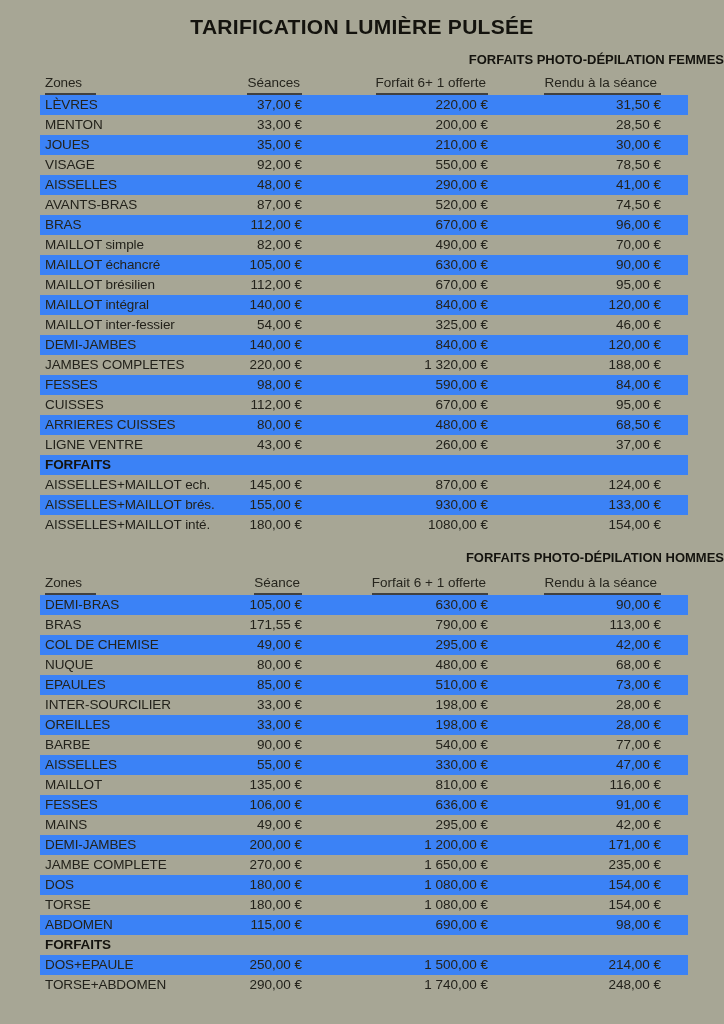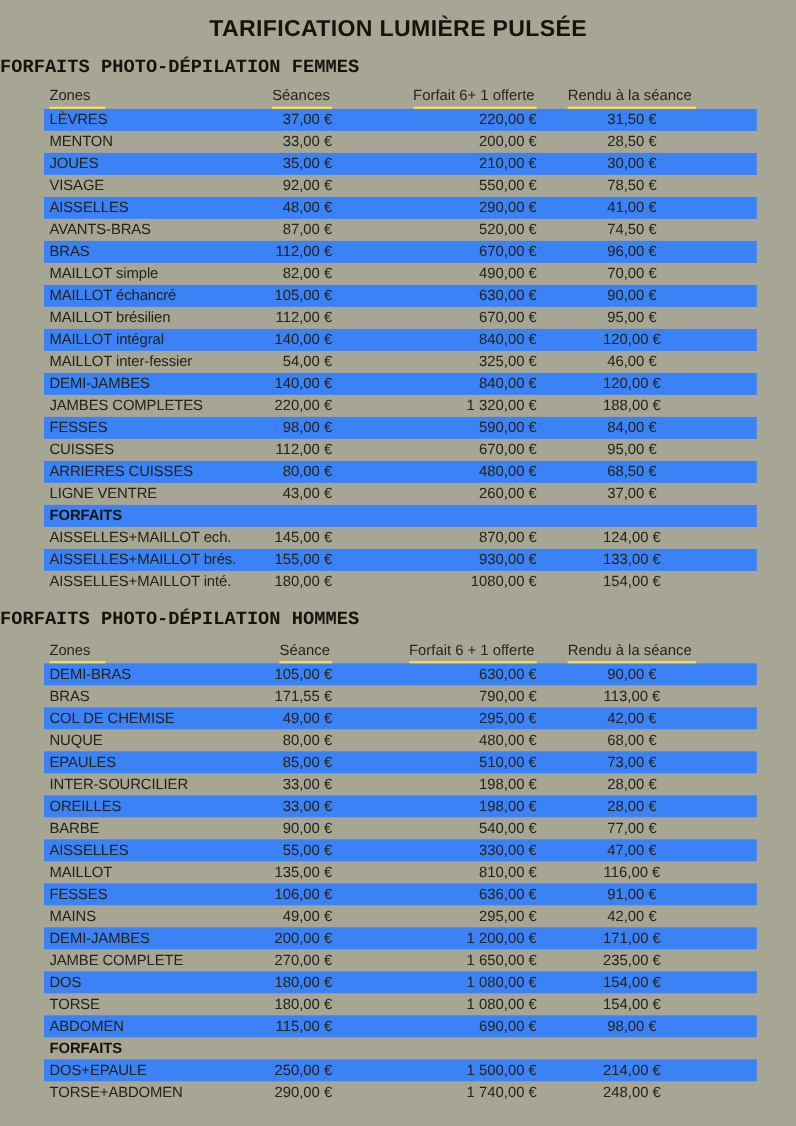--- a/index.html
+++ b/index.html
@@ -21,25 +21,24 @@
   }
   .title {
     padding-top: 15px;
     text-align: center;
     font-size: 21px;
     font-weight: bold;
     letter-spacing: 0.3px;
     color: #14130e;
   }
   .subtitle {
-    text-align: left;
-    font-size: 17px;
+    text-align: right;
+    font-size: 13px;
     font-weight: bold;
     color: #14130e;
-    font-family: Liberation Mono, monospace;
   }
   .subtitle.femmes { margin-top: 13px; }
   .subtitle.hommes { margin-top: 15px; }
 
   .ptable {
     width: 648px;
     margin-left: 40px;
   }
   .ptable.femmes { margin-top: 7px; }
   .ptable.hommes { margin-top: 9px; }
@@ -63,28 +62,28 @@
   .cell { box-sizing: border-box; }
   .cell.zone {
     width: 150px; 
     padding-left: 5px;
     white-space: nowrap;
     overflow: visible;
     letter-spacing: -0.1px;
   }
   .cell.c2 { width: 112px; text-align: right; white-space: nowrap; }
   .cell.c3 { width: 186px; text-align: right; white-space: nowrap; }
-  .cell.c4 { width: 173px; text-align: center; white-space: nowrap; }
+  .cell.c4 { width: 173px; text-align: right; white-space: nowrap; }
   .cell.spacer { width: 27px; }
 
   .cell.zone.section-label { font-weight: bold; color: #14130e; }
 
   .hdr {
     display: inline-block;
-    border-bottom: 2px solid #fde047;
+    border-bottom: 2px solid #404040;
     padding-bottom: 1px;
     white-space: nowrap;
   }
   .hdr-zone   { padding-right: 14px; }
   .hdr-seance { padding-right: 2px; text-align: right; }
   .hdr-forfait{ padding-right: 2px; text-align: right; }
   .hdr-rendu  { padding-right: 4px; }
 </style>
 </head>
 <body>

